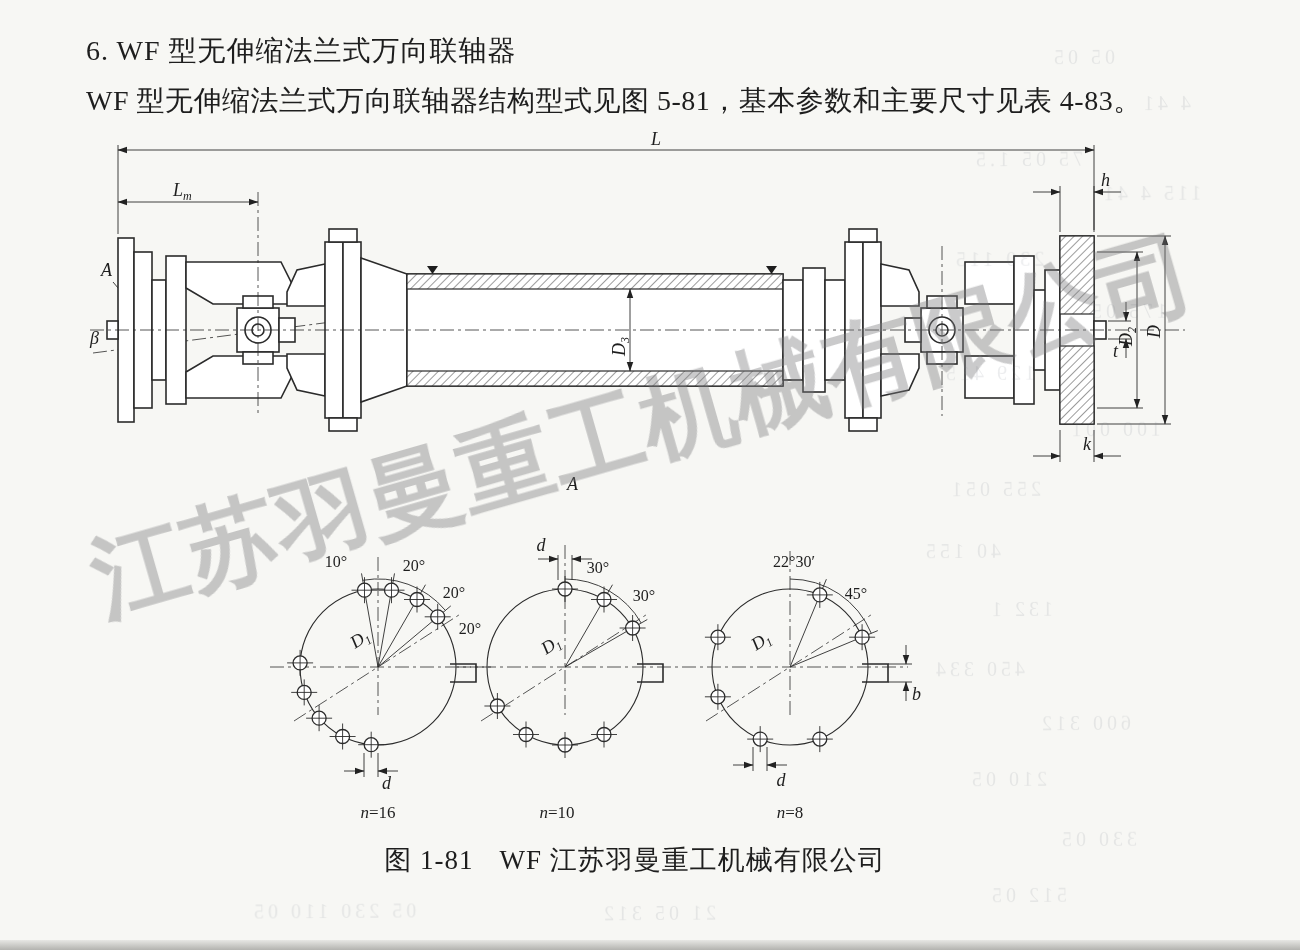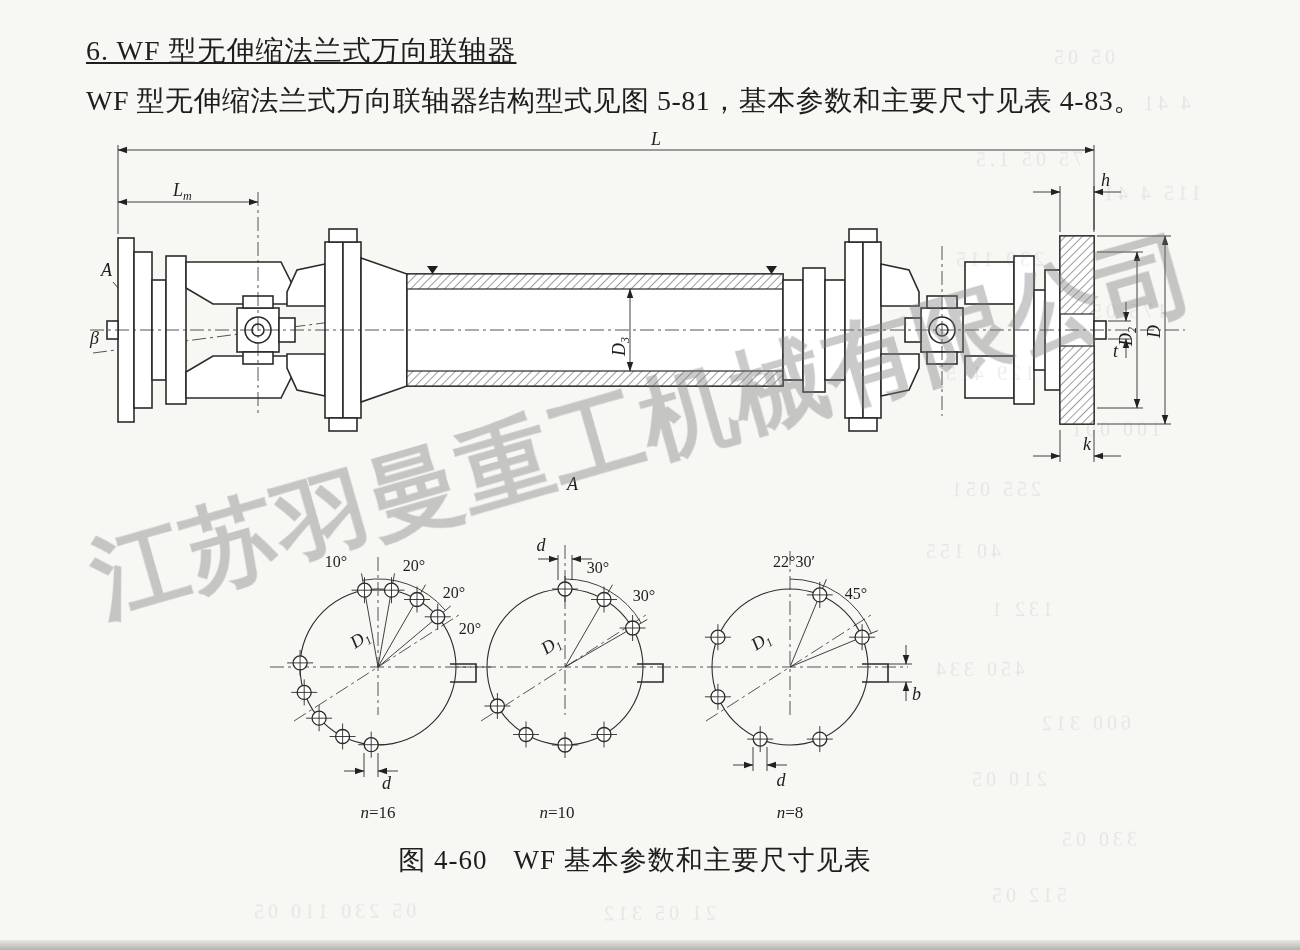--- a/index.html
+++ b/index.html
@@ -1,20 +1,20 @@
 <!DOCTYPE html>
 <html><head>
 <meta charset="utf-8">
 <style>
   * { margin:0; padding:0; box-sizing:border-box; }
   html,body { width:1300px; height:950px; }
   body { position:relative; background:#f7f7f4; overflow:hidden;
          font-family:"Liberation Serif", serif; color:#1e1e1e; }
   .abs { position:absolute; }
-  .heading  { position:absolute; left:86px; top:32px;  font-size:28px; letter-spacing:1px;text-decoration:underline; }
+  .heading  { position:absolute; left:86px; top:32px;  font-size:28px; letter-spacing:1px; }
   .body-line{ position:absolute; left:86px; top:82px;  font-size:28px; letter-spacing:.5px; }
   .caption  { position:absolute; left:85px; top:842px; width:1100px; text-align:center;
               font-size:27px; letter-spacing:1px; }
   .caption .cap-gap { display:inline-block; width:26px; }
   .watermark{ position:absolute; left:95px; top:520px; font-size:94px; font-weight:bold;
               white-space:nowrap; color:rgba(122,122,125,.40); letter-spacing:1px;
               transform:rotate(-16deg); transform-origin:0 50%; filter:blur(.5px);
               z-index:6; pointer-events:none; }
   .ghost { position:absolute; display:inline-block; color:#6b7280; opacity:.13;
            font-size:20px; letter-spacing:4px; transform:scaleX(-1) rotate(.4deg);
@@ -296,21 +296,21 @@
     <line class="thin" x1="628" y1="145" x2="652" y2="145"></line>
     <line class="thin arrE" x1="646" y1="108" x2="646" y2="127"></line>
     <line class="thin arrE" x1="646" y1="164" x2="646" y2="145"></line>
     <text class="dim" x="652" y="163">b</text>
     <text class="dim" transform="translate(496,114) rotate(-33)"><tspan>D</tspan><tspan class="sub" dy="4">1</tspan></text>
     <text class="nlbl" text-anchor="middle" x="530" y="281"><tspan class="it">n</tspan><tspan>=8</tspan></text>
   </g>
 </svg>
 
 <div class="caption">
-  <span>图 4-60</span><span class="cap-gap"></span><span>WF 基本参数和主要尺寸见表</span>
+  <span>图 1-81</span><span class="cap-gap"></span><span>WF 江苏羽曼重工机械有限公司</span>
 </div>
 
 <div class="watermark">江苏羽曼重工机械有限公司</div>
 
 <span class="ghost" style="left:1050px;top:46px">05 05</span>
 <span class="ghost" style="left:1140px;top:92px">4 41</span>
 <span class="ghost" style="left:972px;top:148px">75 05 1.5</span>
 <span class="ghost" style="left:1100px;top:182px">115 4 41</span>
 <span class="ghost" style="left:952px;top:248px">230 115</span>
 <span class="ghost" style="left:1088px;top:300px">175 05</span>

